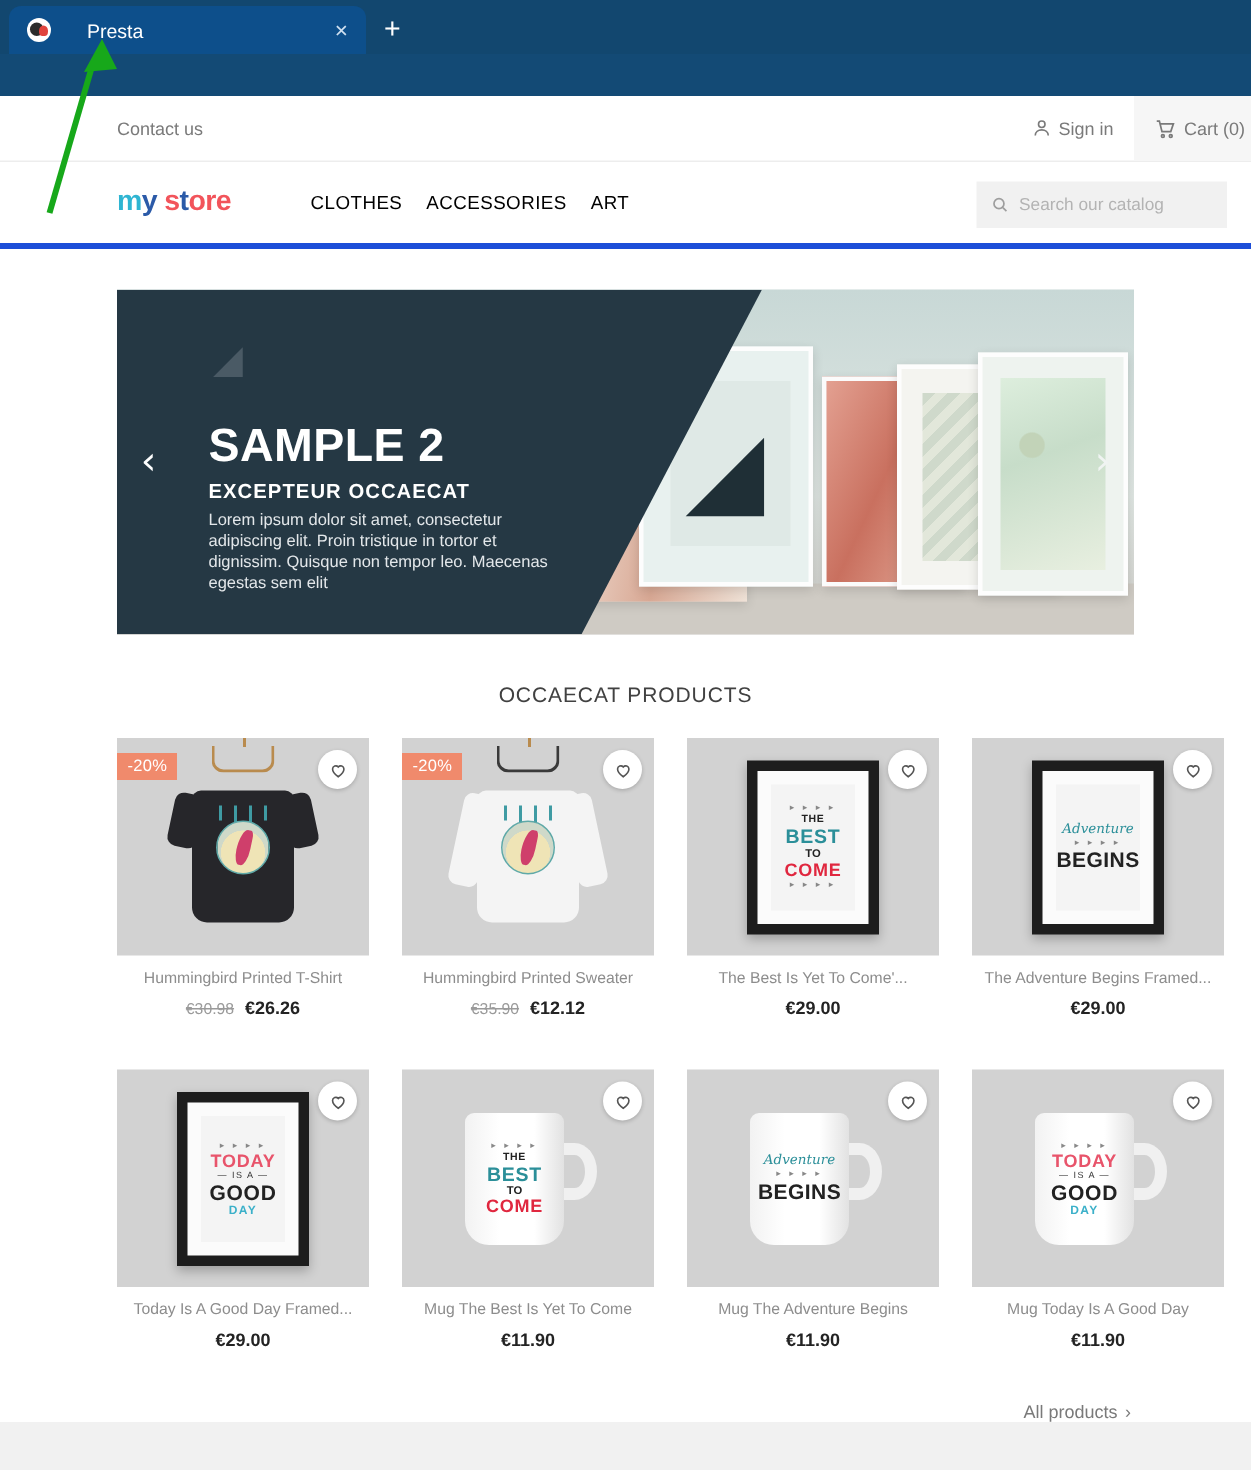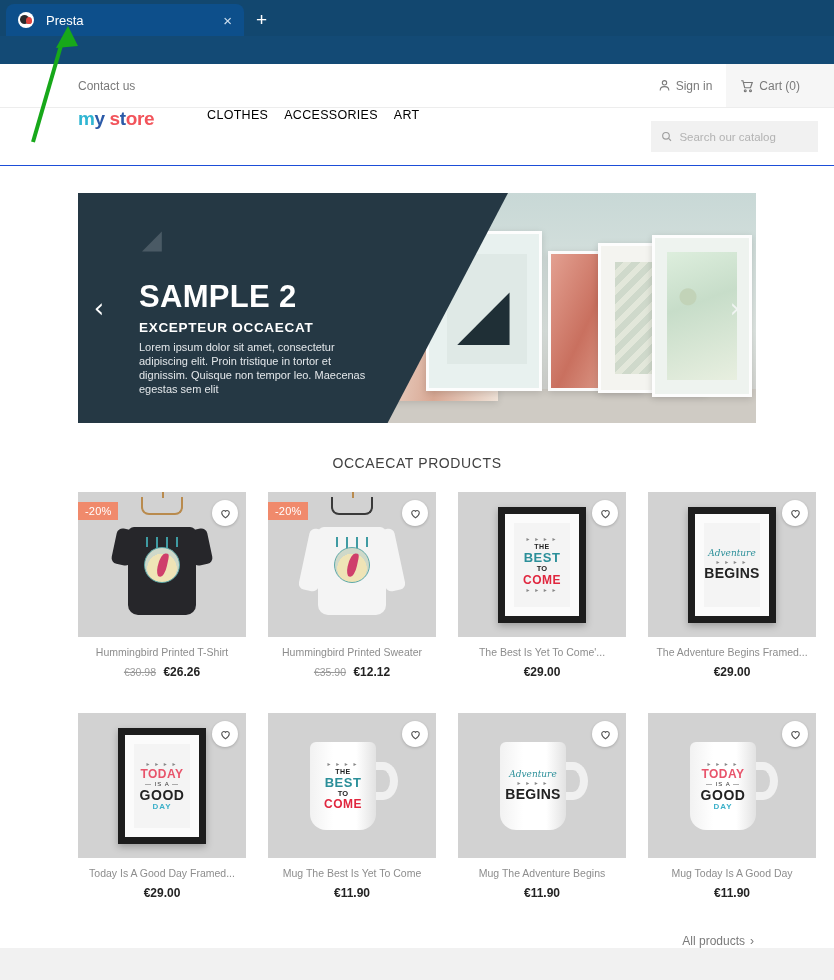--- a/index.html
+++ b/index.html
@@ -7,21 +7,21 @@
     width: 834px; height: 980px;
     font-family: "Liberation Sans", sans-serif;
     background: #f1f1f1;
     overflow: hidden;
   }
 
   
   .browser-chrome { position: relative; width: 834px; height: 36px; background: #12476f; }
   .tabstrip { display: flex; align-items: flex-end; height: 36px; padding-left: 6px; }
   .tab {
-    display: flex; align-items: center; gap: 12px;
+    display: flex; align-items: center; gap: 24px;
     height: 32px; width: 238px;
     background: #0d4f8b;
     border-radius: 8px 8px 0 0;
     padding: 0 8px 0 12px;
     color: #ffffff;
   }
   .tab-favicon {
     width: 16px; height: 16px; border-radius: 50%;
     background: #ffffff; position: relative; flex: 0 0 16px;
     overflow: hidden;
@@ -49,26 +49,26 @@
     height: 44px; border-bottom: 1px solid #ededed;
     display: flex; align-items: center;
     padding: 0 0 0 78px; position: relative;
   }
   .contact-link { font-size: 12px; color: #7a7a7a; }
   .topbar-right { position: absolute; right: 0; top: 0; height: 43px; display: flex; align-items: stretch; }
   .signin, .cartlink {
     display: flex; align-items: center; gap: 5px;
     font-size: 12px; color: #7a7a7a; padding: 0 14px;
   }
-  .cartlink { background: #f6f6f6; padding-right: 34px; }
+  .cartlink { background: #f6f6f6; padding-right: 4px; }
   .icon-svg { display: block; }
 
   .mainbar {
-    height: 58px; display: flex; align-items: flex-start;
-    padding: 0 16px 0 78px; border-bottom: 1px solid #1d4ed8;
+    height: 58px; display: flex; align-items: center;
+    padding: 0 16px 0 78px; border-bottom: 4px solid #1d4ed8;
     position: relative;
   }
   .logo { font-size: 19px; font-weight: bold; letter-spacing: -0.4px; }
   .logo .l-m { color: #2fb5d2; }
   .logo .l-y { color: #2b5aa8; }
   .logo .l-s { color: #f2545b; }
   .logo .l-t { color: #2b5aa8; }
   .logo .l-o { color: #f2545b; }
   .logo .l-r { color: #f2545b; }
   .logo .l-e { color: #f2545b; }

